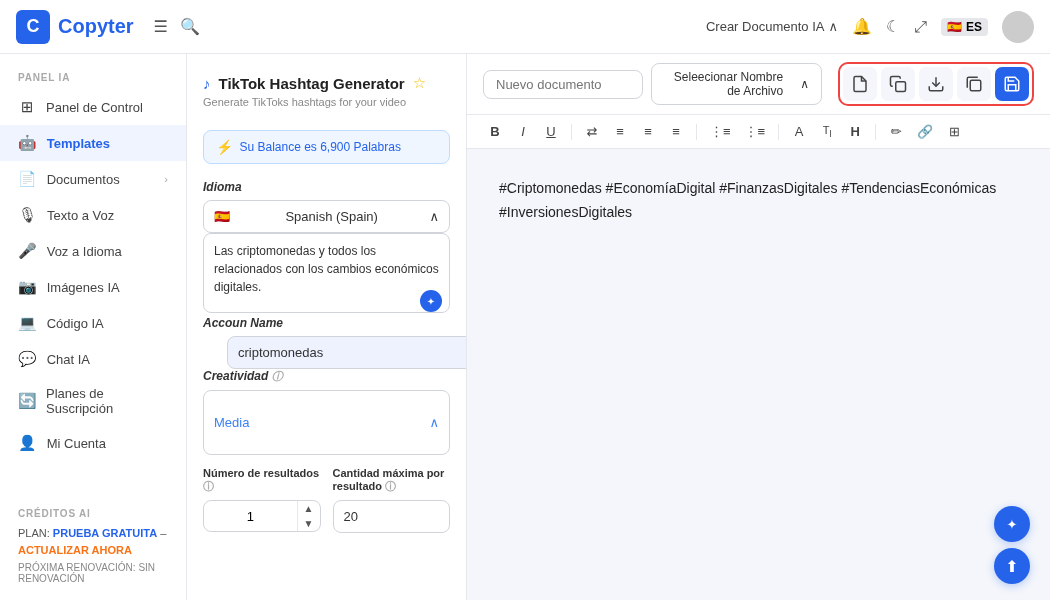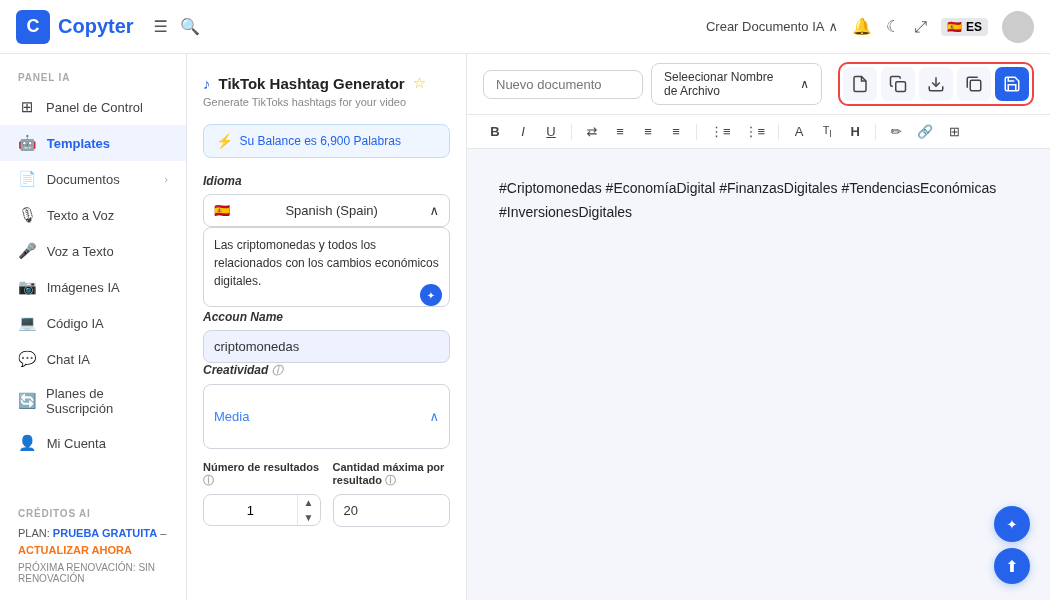--- a/index.html
+++ b/index.html
@@ -108,21 +108,21 @@
       padding: 20px 16px;
     }
     .panel-title-row {
       display: flex; align-items: center; gap: 8px; margin-bottom: 4px;
     }
     .panel-title {
       font-size: 15px; font-weight: 700; color: #222;
     }
     .panel-star { color: #f5c518; font-size: 15px; cursor: pointer; }
     .panel-subtitle {
-      font-size: 11px; color: #888; margin-bottom: 16px;
+      font-size: 11px; color: #888; margin-bottom: 22px;
     }
     .panel-balance {
       background: #eff6ff; border: 1px solid #bfdbfe;
       border-radius: 8px; padding: 8px 12px;
       font-size: 12px; color: #2563eb; display: flex; align-items: center; gap: 6px;
       margin-bottom: 16px;
     }
     .balance-bolt { color: #2563eb; font-size: 14px; }
     .panel-field-label {
       font-size: 12px; font-weight: 600; color: #333; margin-bottom: 6px; margin-top: 0; font-style: italic;
@@ -135,20 +135,21 @@
     }
     .panel-textarea {
       width: 100%; border: 1px solid #d1d5db; border-radius: 8px;
       padding: 8px 10px; font-size: 12px; color: #333; background: #fff;
       resize: none; height: 80px; line-height: 1.5; font-family: inherit;
     }
     .panel-input {
       width: 100%; border: 1px solid #d1d5db; border-radius: 8px;
       padding: 8px 10px; font-size: 13px; color: #333; background: #eef2ff;
       font-family: inherit;
+      margin-left: 24px;
     }
     .creativity-row {
       width: 100%; border: 1px solid #d1d5db; border-radius: 8px;
       padding: 24px 10px; font-size: 13px; color: #3b82f6; background: #fff;
       display: flex; align-items: center; justify-content: space-between; cursor: pointer;
     }
     .ai-badge {
       position: absolute; right: 8px; bottom: 4px;
       width: 22px; height: 22px; background: #2563eb; border-radius: 50%;
       display: flex; align-items: center; justify-content: center; color: #fff; font-size: 10px;
@@ -188,21 +189,21 @@
     }
     .doc-name-input {
       border: 1px solid #d1d5db; border-radius: 8px;
       padding: 6px 12px; font-size: 13px; color: #333; background: #fff;
       min-width: 160px;
     }
     .file-selector-btn {
       border: 1px solid #d1d5db; border-radius: 8px;
       padding: 6px 12px; font-size: 12px; color: #333; background: #fff;
       cursor: pointer; display: flex; align-items: center; gap: 17px;
-      min-width: 160px; justify-content: space-between;
+      min-width: 160px; justify-content: space-between; text-align: right;
     }
     .editor-toolbar-spacer { flex: 1; }
     .doc-action-btns {
       display: flex; gap: 4px; align-items: center;
       border: 2px solid #ef4444; border-radius: 10px; padding: 3px;
     }
     .doc-action-btn {
       width: 34px; height: 34px; border-radius: 7px;
       border: none; cursor: pointer;
       display: flex; align-items: center; justify-content: center;
@@ -307,21 +308,21 @@
       <span class="icon">📄</span>
       <span>Documentos</span>
       <span class="chevron">›</span>
     </div>
     <div class="sidebar-item">
       <span class="icon">🎙</span>
       <span>Texto a Voz</span>
     </div>
     <div class="sidebar-item">
       <span class="icon">🎤</span>
-      <span>Voz a Texto</span>
+      <span>Voz a Idioma</span>
     </div>
     <div class="sidebar-item">
       <span class="icon">📷</span>
       <span>Imágenes IA</span>
     </div>
     <div class="sidebar-item">
       <span class="icon">💻</span>
       <span>Código IA</span>
     </div>
     <div class="sidebar-item">

